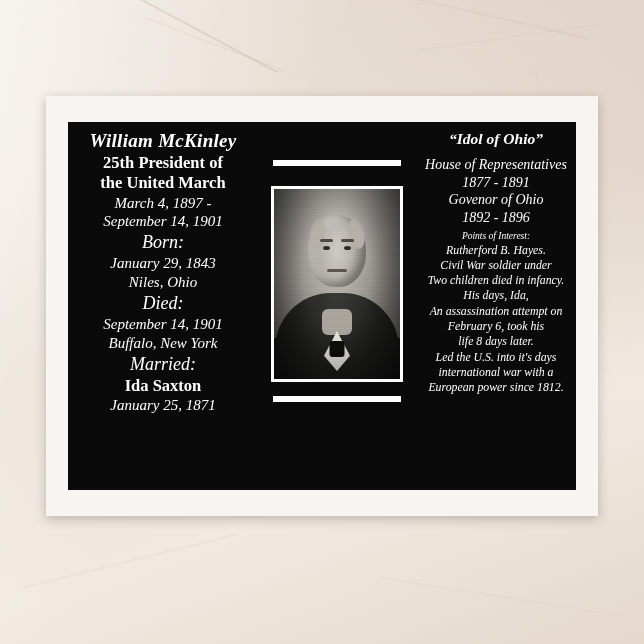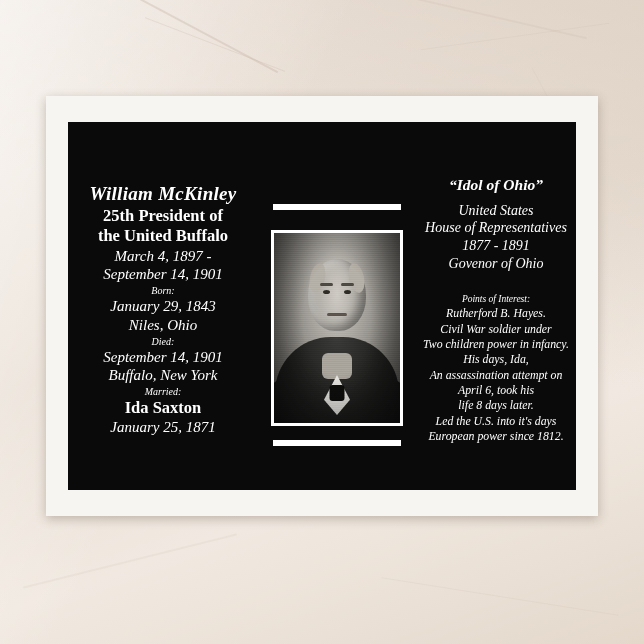--- a/index.html
+++ b/index.html
@@ -51,21 +51,20 @@
   #card-inner {
     position: absolute;
     left: 22px;
     top: 26px;
     right: 22px;
     bottom: 26px;
     background: #0a0a0a;
     color: #ffffff;
     display: flex;
     flex-direction: row;
-    align-items: center;
   }
 
   
   .col-left {
     width: 190px;
     padding: 8px 4px 0 4px;
     text-align: center;
     box-sizing: border-box;
   }
   .name {
@@ -80,21 +79,21 @@
     font-size: 16.5px;
     font-weight: bold;
     line-height: 1.22;
   }
   .l-med {
     font-size: 15px;
     font-style: italic;
     line-height: 1.25;
   }
   .l-small {
-    font-size: 10px;
+    font-size: 18px;
     font-style: italic;
     line-height: 1.3;
   }
 
   
   .col-mid {
     width: 158px;
     position: relative;
     box-sizing: border-box;
     padding-top: 8px;
@@ -255,21 +254,21 @@
     margin-bottom: 8px;
   }
   .r-line {
     font-size: 14px;
     font-style: italic;
     line-height: 1.26;
   }
   .r-poi-head {
     font-size: 9.5px;
     font-style: italic;
-    margin-top: 22px;
+    margin-top: 4px;
     margin-bottom: 2px;
   }
   .r-poi {
     font-size: 11.8px;
     font-style: italic;
     line-height: 1.3;
   }
 </style>
 </head>
 <body>
@@ -283,21 +282,21 @@
   <div class="vein v6"></div>
   <div class="vein v7"></div>
   <div class="vein v8"></div>
 
   <div id="postcard">
     <div id="card-inner">
 
       <div class="col-left">
         <div class="name">William McKinley</div>
         <div class="l-big">25th President of</div>
-        <div class="l-big">the United Buffalo</div>
+        <div class="l-big">the United March</div>
         <div class="l-med">March 4, 1897 -</div>
         <div class="l-med">September 14, 1901</div>
         <div class="l-small">Born:</div>
         <div class="l-med">January 29, 1843</div>
         <div class="l-med">Niles, Ohio</div>
         <div class="l-small">Died:</div>
         <div class="l-med">September 14, 1901</div>
         <div class="l-med">Buffalo, New York</div>
         <div class="l-small">Married:</div>
         <div class="l-big">Ida Saxton</div>
@@ -324,31 +323,32 @@
             <div class="p-mouth"></div>
             <div class="p-vign"></div>
             <div class="p-grain"></div>
           </div>
         </div>
         <div class="rule bottom"></div>
       </div>
 
       <div class="col-right">
         <div class="r-title">“Idol of Ohio”</div>
-        <div class="r-line">United States</div>
         <div class="r-line">House of Representatives</div>
         <div class="r-line">1877 - 1891</div>
         <div class="r-line">Govenor of Ohio</div>
+        <div class="r-line">1892 - 1896</div>
         <div class="r-poi-head">Points of Interest:</div>
         <div class="r-poi">Rutherford B. Hayes.</div>
         <div class="r-poi">Civil War soldier under</div>
-        <div class="r-poi">Two children power in infancy.</div>
+        <div class="r-poi">Two children died in infancy.</div>
         <div class="r-poi">His days, Ida,</div>
         <div class="r-poi">An assassination attempt on</div>
-        <div class="r-poi">April 6, took his</div>
+        <div class="r-poi">February 6, took his</div>
         <div class="r-poi">life 8 days later.</div>
         <div class="r-poi">Led the U.S. into it's days</div>
+        <div class="r-poi">international war with a</div>
         <div class="r-poi">European power since 1812.</div>
       </div>
 
     </div>
   </div>
 </div>
 
 </body></html>

